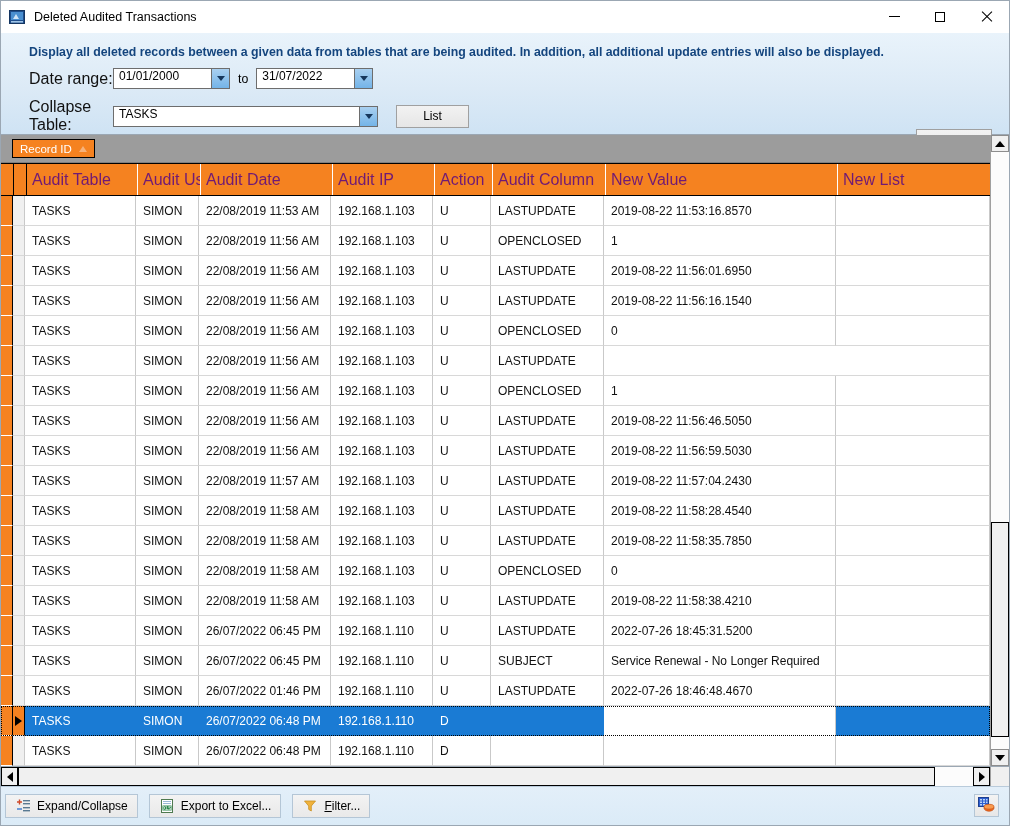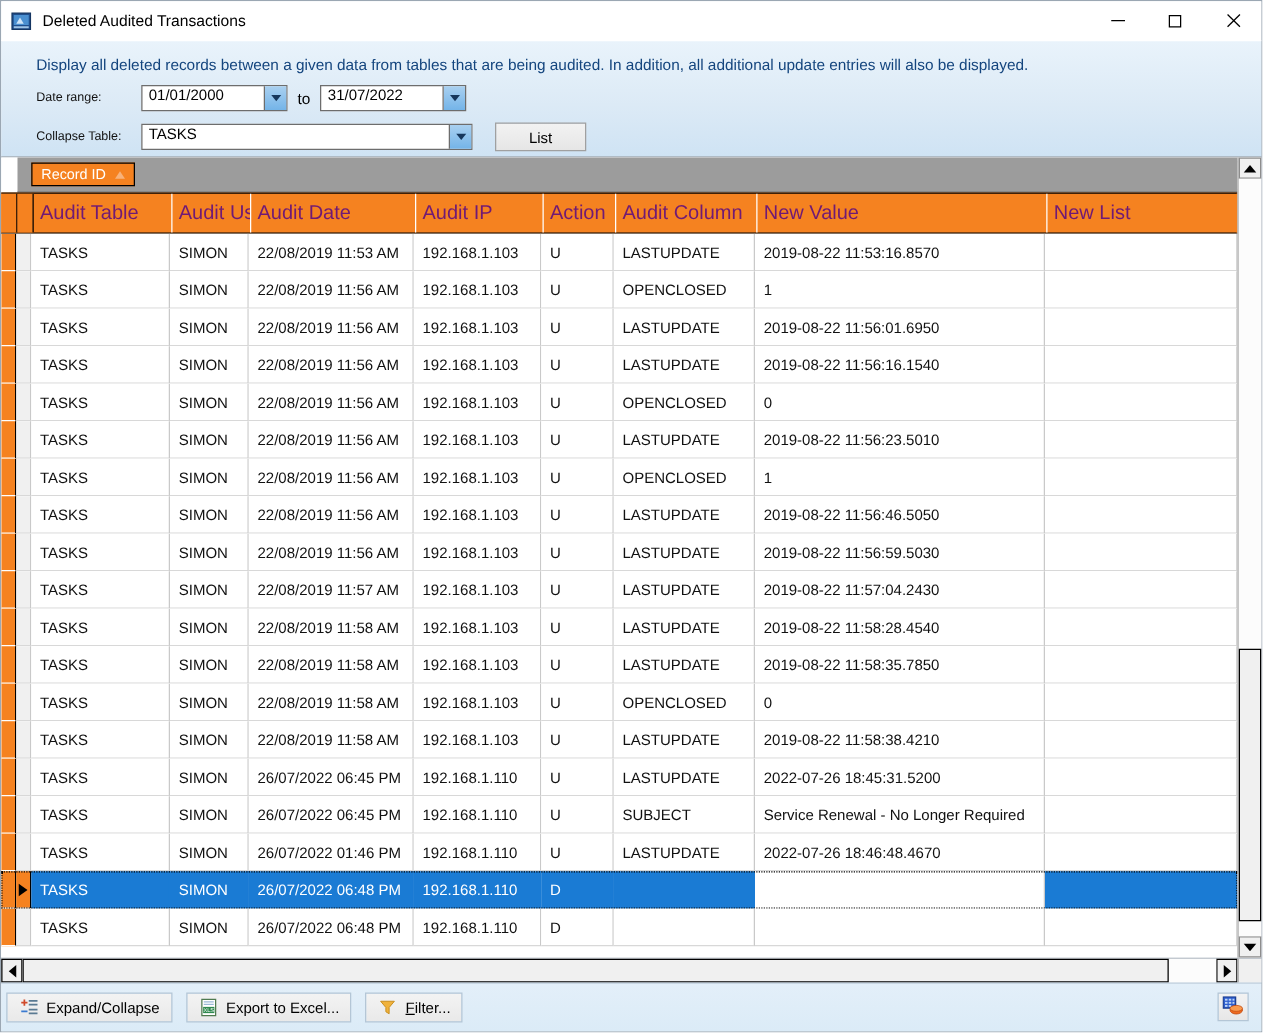--- a/index.html
+++ b/index.html
@@ -33,25 +33,25 @@
   .glyph-close:before{transform:rotate(45deg);}
   .glyph-close:after{transform:rotate(-45deg);}
   
   .headerpanel{
     min-height:92px;
     background:linear-gradient(180deg,#e9f3fb 0%,#dceaf6 55%,#cfe3f4 100%);
     border-bottom:1px solid #9ba7b3;
     padding:0;position:relative;
   }
   .hint{
-    color:#14457e;font-weight:normal;font-size:12.3px;
+    color:#14457e;font-weight:bold;font-size:12.3px;
     padding:12px 0 0 28px;
   }
   .row-ctl{display:flex;align-items:center;padding-left:28px;margin-top:9px;}
-  .lbl{font-size:10px;color:#111;}
+  .lbl{font-size:16px;color:#111;}
   .lbl-date{width:84px;}
   .lbl-table{width:84px;}
   .combo{
     height:21px;box-sizing:border-box;border:1px solid #6d6d6d;background:#fff;
     display:flex;position:relative;
   }
   .combo .val{padding-left:5px;font-size:12px;color:#000;flex:1 1 auto;white-space:nowrap;overflow:hidden;}
   .combo .arrow{
     width:17px;height:19px;margin:0 0 0 0;flex:0 0 auto;
     background:linear-gradient(180deg,#a9d0f0 0%,#74b4e8 100%);
@@ -72,21 +72,21 @@
     width:76px;position:absolute;right:17px;top:96px;
   }
   
   .gridwrap{flex:1 1 auto;position:relative;display:flex;flex-direction:column;min-height:0;}
   .grid-outer{
     flex:1 1 auto;display:flex;min-height:0;border-bottom:0;
   }
   .grid-main{flex:1 1 auto;min-width:0;display:flex;flex-direction:column;background:#fff;}
   .groupbar{
     height:27px;min-height:27px;background:#9c9c9c;display:flex;align-items:center;
-    padding-left:11px;border-bottom:1px solid #7f7f7f;margin-left:13px;
+    padding-left:11px;border-bottom:1px solid #7f7f7f;
   }
   .groupchip{
     height:19px;box-sizing:border-box;background:#f58220;border:1px solid #000;
     display:flex;align-items:center;padding:0 7px;color:#fff;font-size:11.5px;
   }
   .groupchip .sorttri{
     width:0;height:0;margin-left:7px;
     border-left:4px solid transparent;border-right:4px solid transparent;border-bottom:6px solid #f7b27a;
   }
   .headrow{
@@ -334,21 +334,20 @@
             </div>
             <div class="drow">
               <div class="d-strip"></div>
               <div class="d-ind"></div>
               <div class="dcell c-table">TASKS</div>
               <div class="dcell c-user">SIMON</div>
               <div class="dcell c-date">22/08/2019 11:56 AM</div>
               <div class="dcell c-ip">192.168.1.103</div>
               <div class="dcell c-action">U</div>
               <div class="dcell c-col">LASTUPDATE</div>
-              <div class="dcell c-val">2019-08-22 11:56:23.5010</div>
               <div class="dcell c-memo"></div>
             </div>
             <div class="drow">
               <div class="d-strip"></div>
               <div class="d-ind"></div>
               <div class="dcell c-table">TASKS</div>
               <div class="dcell c-user">SIMON</div>
               <div class="dcell c-date">22/08/2019 11:56 AM</div>
               <div class="dcell c-ip">192.168.1.103</div>
               <div class="dcell c-action">U</div>

